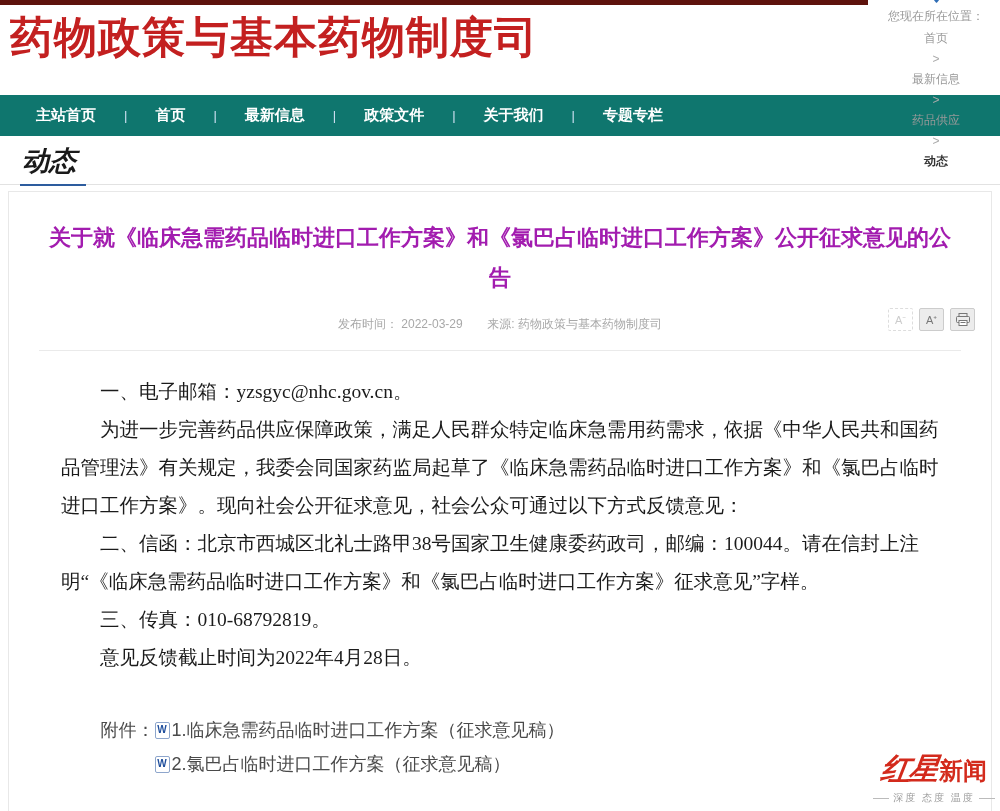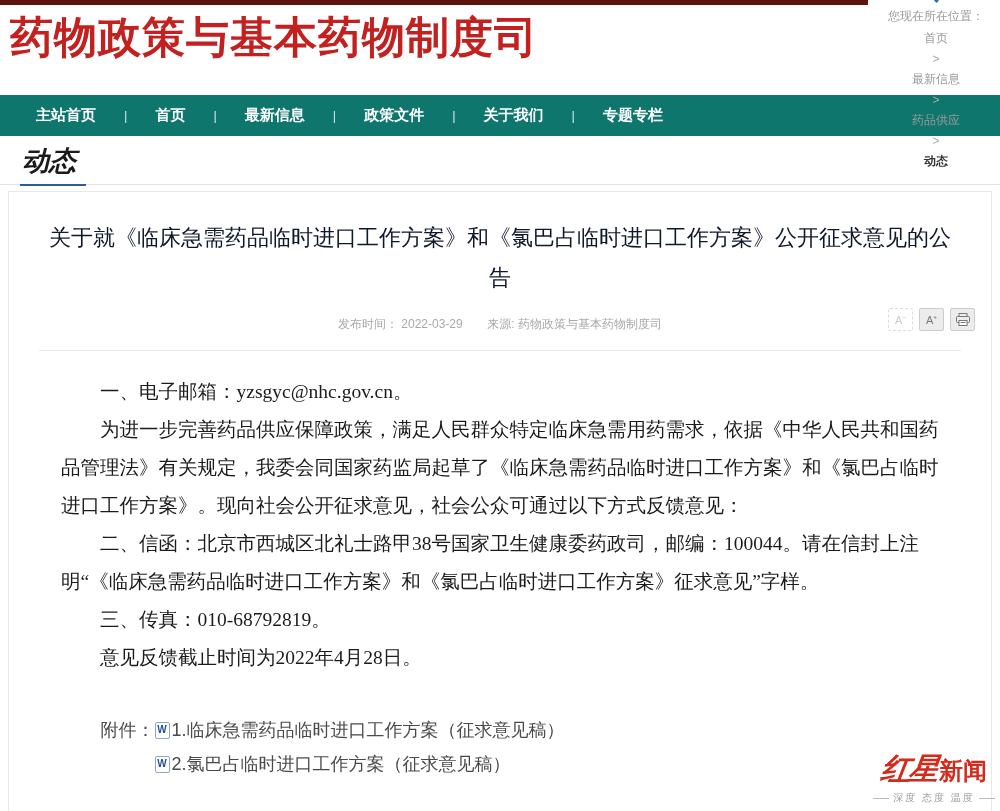--- a/index.html
+++ b/index.html
@@ -26,22 +26,22 @@
     font-size:27px; color:#1a1a1a; border-bottom:2px solid #2d5c9e; padding:0 10px 5px 2px; margin-bottom:-2px; }
   .crumb { display:flex; align-items:center; gap:5px; font-size:12px; color:#999; padding-bottom:14px;flex-direction:column; }
   .crumb .pin { width:11px; height:14px; }
   .crumb-link { color:#999; cursor:pointer; }
   .crumb-sep { color:#aaa; margin:0 2px; }
   .crumb-current { color:#333; font-weight:bold; }
 
   
   .article-box { margin:6px 8px 0 8px; border:1px solid #e8e8e8; background:#fff; height:700px;
     position:relative; padding-top:26px; }
-  .article-title { text-align:center; margin:0 40px; font-size:22px; font-weight:normal;
-    color:#0f172a; line-height:40px; }
+  .article-title { text-align:center; margin:0 40px; font-size:22px; font-weight:bold;
+    color:#a21caf; line-height:40px; }
   .meta-row { position:relative; text-align:center; margin-top:16px; height:24px; }
   .meta-text { font-size:12px; color:#a8a8a8; }
   .meta-text .sp { display:inline-block; width:18px; }
   .tools { position:absolute; right:16px; top:-6px; display:flex; gap:6px; }
   .tool-btn { width:25px; height:23px; display:flex; align-items:center; justify-content:center;
     font-size:11px; border-radius:2px; cursor:pointer; }
   .tool-btn.dec { background:#fff; border:1px dashed #ddd; color:#ccc; }
   .tool-btn.inc { background:#ececec; border:1px solid #ccc; color:#777; }
   .tool-btn.prn { background:#ececec; border:1px solid #ccc; }
   .meta-divider { margin:12px 30px 0; border-top:1px solid #eaeaea; }

